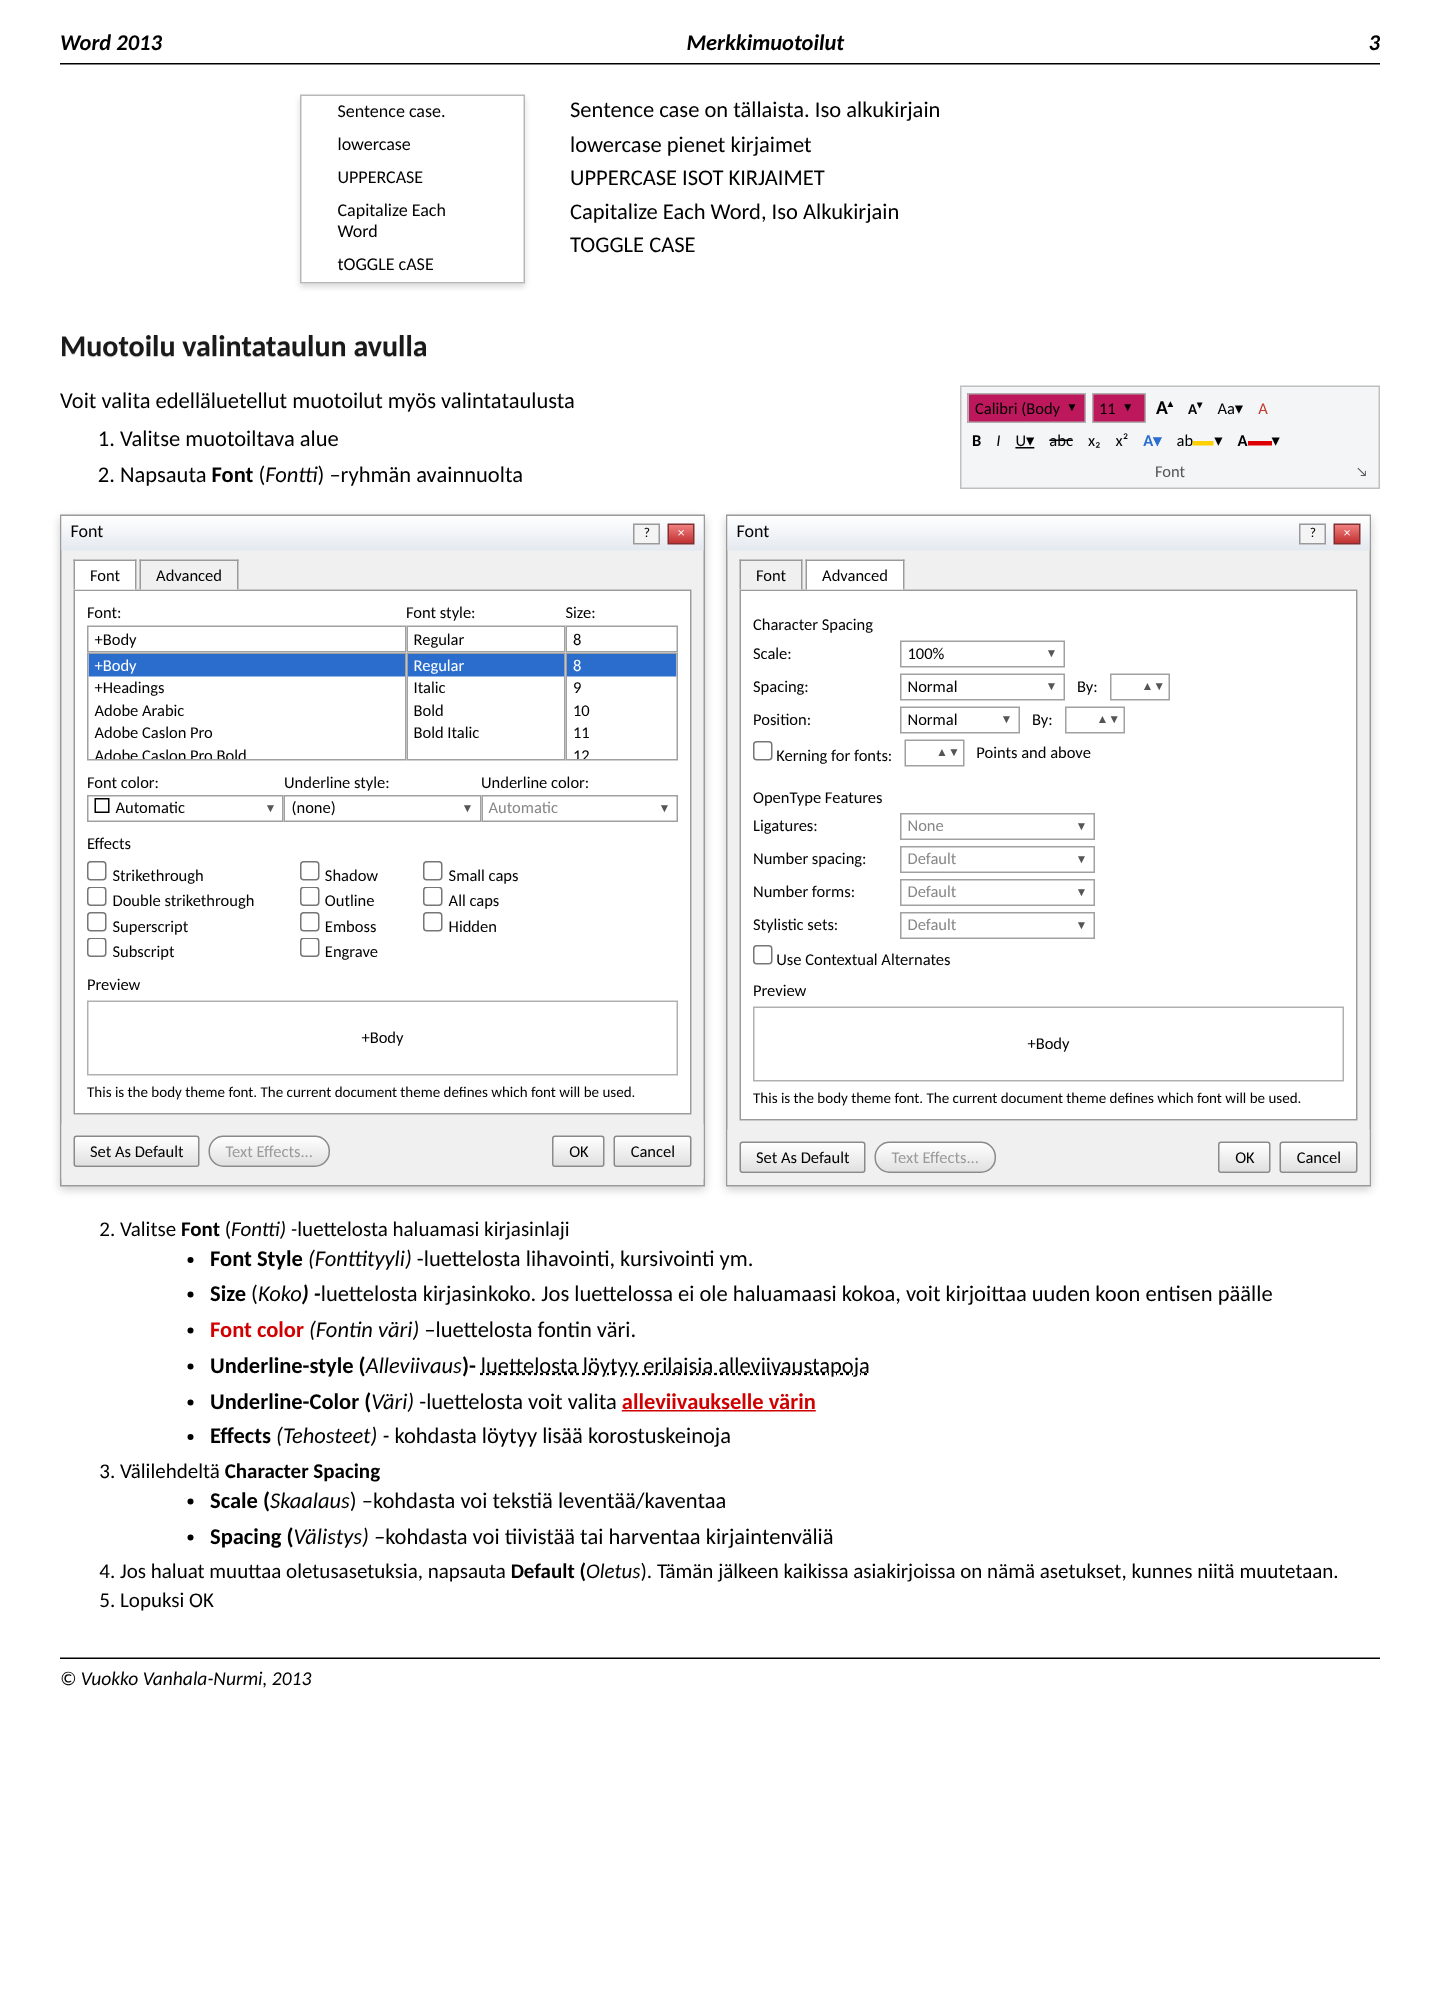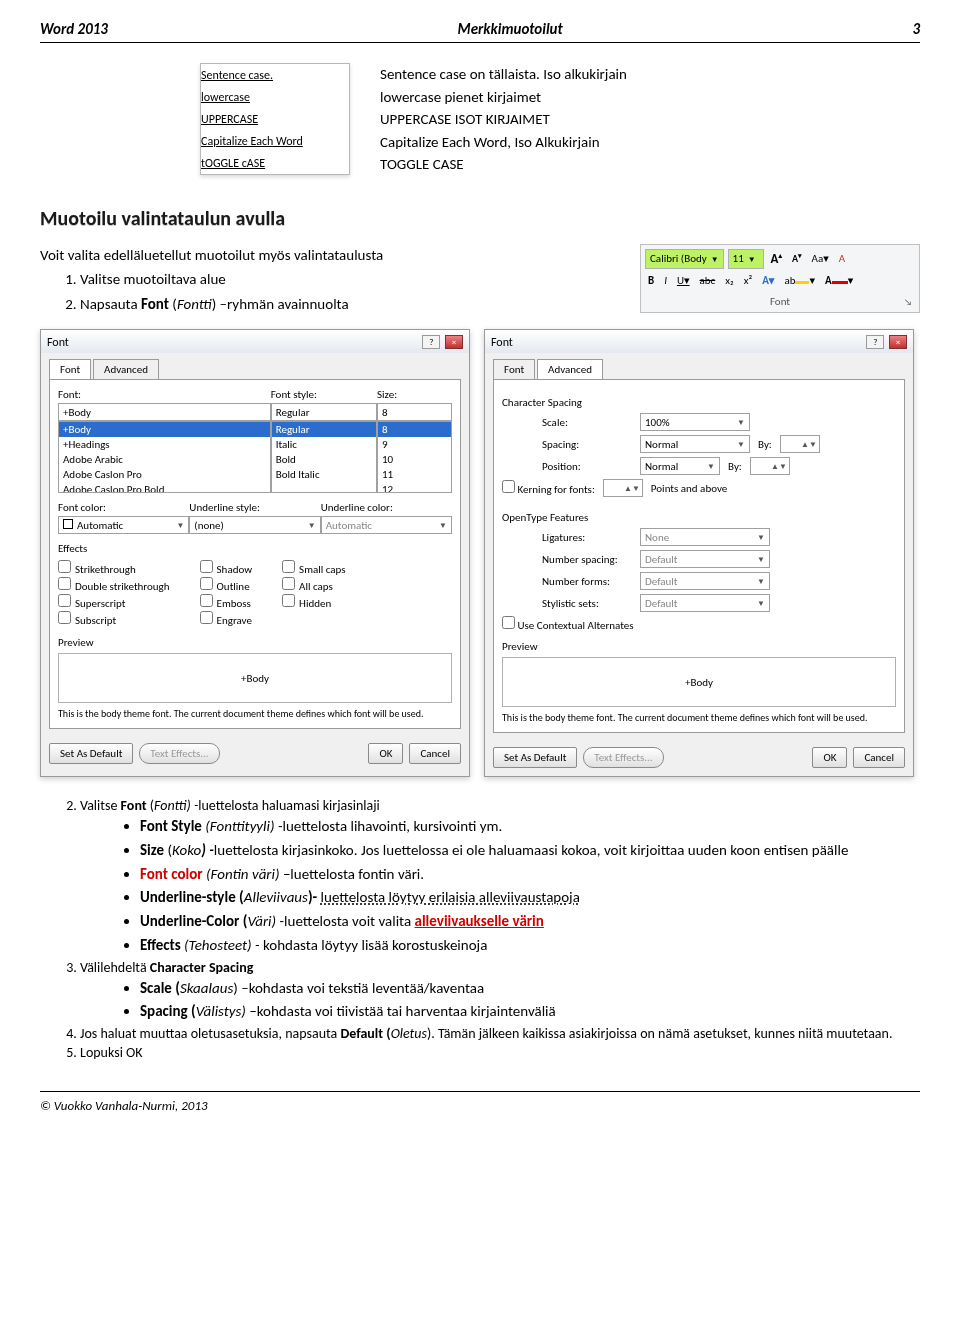--- a/index.html
+++ b/index.html
@@ -17,39 +17,39 @@
     font-style: italic;
     font-weight: bold;
     font-size: 15px;
     padding-bottom: 4px;
   }
   hr.top { border: none; border-top: 1px solid #000; margin-bottom: 20px; }
   hr.bottom { border: none; border-top: 1px solid #000; margin-top: 30px; }
 
   .case-block { display: flex; gap: 30px; margin: 10px 0 30px 160px; align-items: flex-start; }
   .case-menu { border: 1px solid #b8b8b8; background: #fff; font-size: 12px; width: 150px; box-shadow: 0 2px 4px rgba(0,0,0,0.15); }
-  .case-menu div { padding: 4px 0; text-decoration: underline; }
+  .case-menu div { padding: 4px 24px; }
   .case-text { font-size: 15px; line-height: 1.5; }
 
   h2 { font-size: 20px; color: #1a1a1a; margin: 20px 0 14px 0; font-weight: bold; text-shadow: 0 1px 0 #ccc; }
   .intro-row { display: flex; gap: 30px; align-items: flex-start; }
   .intro-text { flex: 1; font-size: 15px; line-height: 1.5; }
   ol { margin-left: 40px; }
   ol > li { margin: 2px 0; }
   ul.bullets { list-style: disc; margin-left: 60px; }
   ul.bullets > li { margin: 2px 0; font-size: 15px; line-height: 1.45; }
   .bold { font-weight: bold; }
 
   
   .ribbon-font {
     border: 1px solid #c0c0c0; width: 280px; background: #f4f5f7;
     font-size: 11px; padding: 4px;
   }
   .rf-row { display: flex; gap: 4px; align-items: center; margin-bottom: 4px; }
-  .rf-combo { border: 1px solid #b0b0b0; background: #bef264; padding: 1px 4px; display: inline-flex; align-items: center; gap: 4px; height: 20px; }
+  .rf-combo { border: 1px solid #b0b0b0; background: #be185d; padding: 1px 4px; display: inline-flex; align-items: center; gap: 4px; height: 20px; }
   .rf-btn { border: 0; background: transparent; padding: 1px 3px; font-size: 11px; }
   .rf-label { text-align: center; color: #555; padding-top: 3px; position: relative; }
   .rf-launcher { position: absolute; right: 0; bottom: 0; font-size: 9px; border: 1px solid transparent; padding: 0 2px; }
   .color-strip { display:inline-block; width:16px; height:3px; background:#d00; }
   .yellow-strip { display:inline-block; width:14px; height:3px; background:#ffd000; }
 
   
   .dialogs { display: flex; gap: 14px; margin: 12px 0 20px 0; }
   .dialog {
     border: 1px solid #9a9a9a; background: #f0f0f0; width: 430px;
@@ -75,21 +75,21 @@
   .combo { border:1px solid #a0a0a0; background:#fff; padding:1px 4px; display:flex; justify-content:space-between; align-items:center; height:18px; font-size:11px; }
   .combo .arrow { font-size:8px; color:#555; }
   .spinner { border:1px solid #a0a0a0; background:#fff; width:40px; height:18px; display:flex; align-items:center; justify-content:flex-end; padding:0 2px; font-size:8px; color:#555; }
   .section-title { font-size:11px; margin:8px 0 4px 0; }
   .checks { display:flex; gap:30px; }
   .check-col label { display:block; font-size:11px; margin:1px 0; }
   .check-col input { margin-right:4px; }
   .preview-box { border:1px solid #b0b0b0; height:50px; display:flex; align-items:center; justify-content:center; margin-top:4px; background:#fff; }
   .preview-note { font-size:10px; margin-top:4px; }
   .adv-row { display:flex; align-items:center; gap:8px; margin:4px 0; font-size:11px; }
-  .adv-row .lab { width:90px;margin-left:40px; }
+  .adv-row .lab { width:90px; }
   .dlg-buttons { display:flex; justify-content:space-between; padding:8px; background:#f0f0f0; }
   .btn { border:1px solid #8a8a8a; background:linear-gradient(#fff,#e0e0e0); padding:3px 10px; font-size:11px; border-radius:2px; }
   .btn.disabled { color:#9a9a9a;border-radius:10px; }
   .right-btns { display:flex; gap:6px; }
 
   .red { color:#d00000; font-weight:bold; }
   .underline-dotted { text-decoration: underline dotted; text-align: right; }
   .underline-red { color:#d00000; text-decoration: underline; font-weight:bold; }
   .footer { font-style: italic; font-size: 13px; margin-top: 6px; }
 

